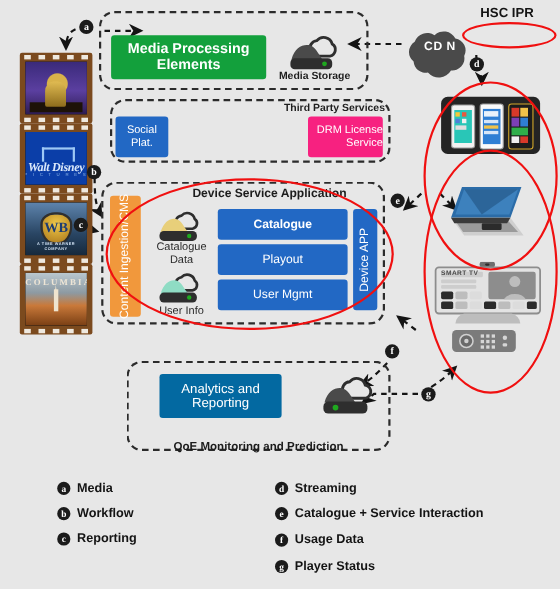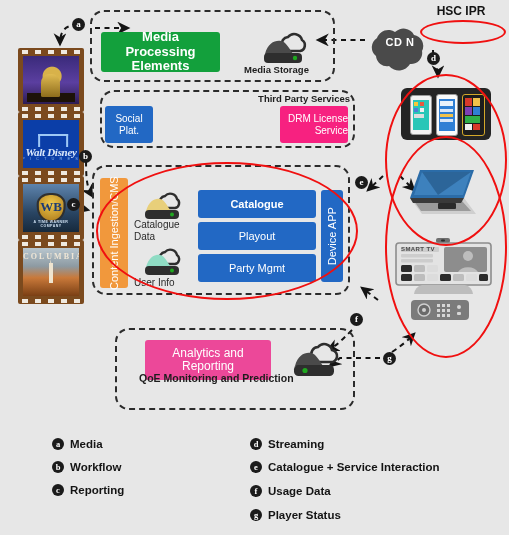--- a/index.html
+++ b/index.html
@@ -80,21 +80,21 @@
     background:linear-gradient(#b9c7cf 0%,#8d9aa2 38%,#c9793a 62%,#7a3f14 100%);}
   .art-col .txt{position:absolute;left:0;top:8%;width:100%;text-align:center;
     color:#efe6d6;font-family:"Liberation Serif",serif;font-size:8px;letter-spacing:2px;font-weight:bold;}
   .art-col .lady{position:absolute;left:46%;top:32%;width:7%;height:40%;background:#efe4cf;}
   .art-col .lady:before{content:"";position:absolute;left:-40%;top:-22%;width:180%;height:26%;
     background:#efe4cf;clip-path:polygon(50% 0,60% 100%,40% 100%);}
 
   
   .srv{position:absolute;}
 
-  .cap{position:absolute;text-align:left;color:#1d1d1d;font-weight:bold;}
+  .cap{position:absolute;text-align:center;color:#1d1d1d;font-weight:bold;}
 
   
   .mk{
     position:absolute;width:13px;height:13px;border-radius:50%;
     background:#1b1b1b;color:#fff;font-size:9px;font-weight:bold;
     display:flex;align-items:center;justify-content:center;
     font-family:"Liberation Serif",serif;line-height:1;
   }
   .mk.sm{width:12px;height:12px;font-size:8.5px;}
 
@@ -229,21 +229,21 @@
     <div class="frame">
         <div class="art-col">
       <div class="txt">COLUMBIA</div>
       <div class="lady"></div>
     </div>
       </div>
   </div>
 
   <div class="dashed" style="left:90px;top:10px;width:245px;height:72px;"></div>
 
-  <div class="box" style="left:101px;top:32px;width:119px;height:40px;background:#13a03c;font-size:13px;font-weight:bold;padding:0 6px;">
+  <div class="box" style="left:101px;top:32px;width:141px;height:40px;background:#13a03c;font-size:13px;font-weight:bold;padding:0 6px;">
     <span>Media Processing Elements</span>
   </div>
 
   <div class="srv" style="left:262px;top:30px;width:46px;height:34px;">
     <svg width="46" height="34" style="position:absolute;left:0;top:0">
       <path d="M20,16 a7,7 0 0 1 6,-9 a8,8 0 0 1 14,3 a6,6 0 0 1 -2,11 L20,21 Z" fill="#e7e7e7" stroke="#2e2e2e" stroke-width="2.6"></path>
       <path d="M3,24 C6,13 13,10 19,11 C24,12 27,18 31,24 Z" fill="#4a4a4a"></path>
       <rect x="2" y="23" width="38" height="10" rx="4" fill="#2e2e2e"></rect>
       <circle cx="33" cy="28" r="2.2" fill="#1fa81f"></circle>
     </svg>
@@ -254,20 +254,21 @@
   <div class="cap" style="left:245px;top:93px;width:105px;font-size:9.5px;text-align:right;">Third Party Services</div>
 
   <div class="box" style="left:105px;top:106px;width:48px;height:37px;background:#2268c4;font-size:10px;">
     <span>Social Plat.</span>
   </div>
   <div class="box" style="left:280px;top:106px;width:68px;height:37px;background:#f72180;font-size:10px;text-align:right;">
     <span>DRM License Service</span>
   </div>
 
   <div class="dashed" style="left:92px;top:165px;width:258px;height:130px;"></div>
+  <div class="cap" style="left:145px;top:170px;width:200px;font-size:11px;">Device Service Application</div>
 
   <div class="box" style="left:100px;top:178px;width:28px;height:110px;background:#f1983c;">
     <span style="transform:rotate(-90deg);white-space:nowrap;font-size:11px;">Content Ingestion/CMS</span>
   </div>
 
   <div class="srv" style="left:144px;top:190px;width:40px;height:30px;">
     <svg width="40" height="30" style="position:absolute;left:0;top:0">
       <path d="M16,14 a6,6 0 0 1 5,-8 a7,7 0 0 1 12,3 a5,5 0 0 1 -2,9 L16,18 Z" fill="#e7e7e7" stroke="#2e2e2e" stroke-width="2.4"></path>
       <path d="M2,21 C5,11 11,8 16,9 C21,10 23,16 27,21 Z" fill="#e8cf7a"></path>
       <rect x="1" y="20" width="34" height="9" rx="4" fill="#2e2e2e"></rect>
@@ -286,43 +287,43 @@
   </div>
   <div class="cap" style="left:134px;top:277px;width:62px;font-size:10px;font-weight:normal;color:#2a2a2a;">User Info</div>
 
   <div class="box" style="left:198px;top:190px;width:118px;height:28px;background:#2268c4;font-size:11px;font-weight:bold;">
     <span>Catalogue</span>
   </div>
   <div class="box" style="left:198px;top:222px;width:118px;height:28px;background:#2268c4;font-size:11px;">
     <span>Playout</span>
   </div>
   <div class="box" style="left:198px;top:254px;width:118px;height:28px;background:#2268c4;font-size:11px;">
-    <span>Party Mgmt</span>
+    <span>User Mgmt</span>
   </div>
 
   <div class="box" style="left:321px;top:190px;width:22px;height:92px;background:#2268c4;">
     <span style="transform:rotate(-90deg);white-space:nowrap;font-size:11px;">Device APP</span>
   </div>
 
   <div class="dashed" style="left:115px;top:328px;width:240px;height:82px;"></div>
 
-  <div class="box" style="left:145px;top:340px;width:126px;height:40px;background:#ec4899;font-size:12px;">
+  <div class="box" style="left:145px;top:340px;width:111px;height:40px;background:#0369a1;font-size:12px;">
     <span>Analytics and Reporting</span>
   </div>
 
   <div class="srv" style="left:292px;top:340px;width:48px;height:38px;">
     <svg width="48" height="38" style="position:absolute;left:0;top:0">
       <path d="M20,17 a7,7 0 0 1 6,-10 a8,8 0 0 1 14,3 a6,6 0 0 1 -2,12 L20,22 Z" fill="#e7e7e7" stroke="#2e2e2e" stroke-width="2.6"></path>
       <path d="M3,26 C6,15 13,12 19,13 C24,14 27,20 31,26 Z" fill="#4a4a4a"></path>
       <rect x="2" y="25" width="40" height="11" rx="4.5" fill="#2e2e2e"></rect>
       <circle cx="13" cy="30.5" r="2.6" fill="#1fa81f"></circle>
     </svg>
   </div>
 
-  <div class="cap" style="left:115px;top:372px;width:240px;font-size:10.5px;margin-left:24px;">QoE Monitoring and Prediction</div>
+  <div class="cap" style="left:115px;top:400px;width:240px;font-size:10.5px;">QoE Monitoring and Prediction</div>
 
   <svg width="80" height="52" style="left:360px;top:22px;position:absolute">
     <path d="M16,34 a11,11 0 0 1 1,-18 a12,12 0 0 1 18,-6 a12,12 0 0 1 19,3 a11,11 0 0 1 8,16 a11,11 0 0 1 -12,13 a13,13 0 0 1 -21,2 a11,11 0 0 1 -13,-10 Z" fill="#4a4a4a"></path>
   </svg>
   <div class="abs" style="left:370px;top:36px;width:60px;text-align:center;color:#fff;font-size:11px;font-weight:bold;letter-spacing:.5px;">CD N</div>
 
   <div class="abs" style="left:415px;top:4px;width:92px;text-align:center;font-size:12px;font-weight:bold;color:#141414;">HSC IPR</div>
   <div class="ell" style="left:420px;top:20px;width:82px;height:20px;"></div>
 
   <div class="abs" style="left:401px;top:88px;width:90px;height:52px;background:#242424;border-radius:6px;">

